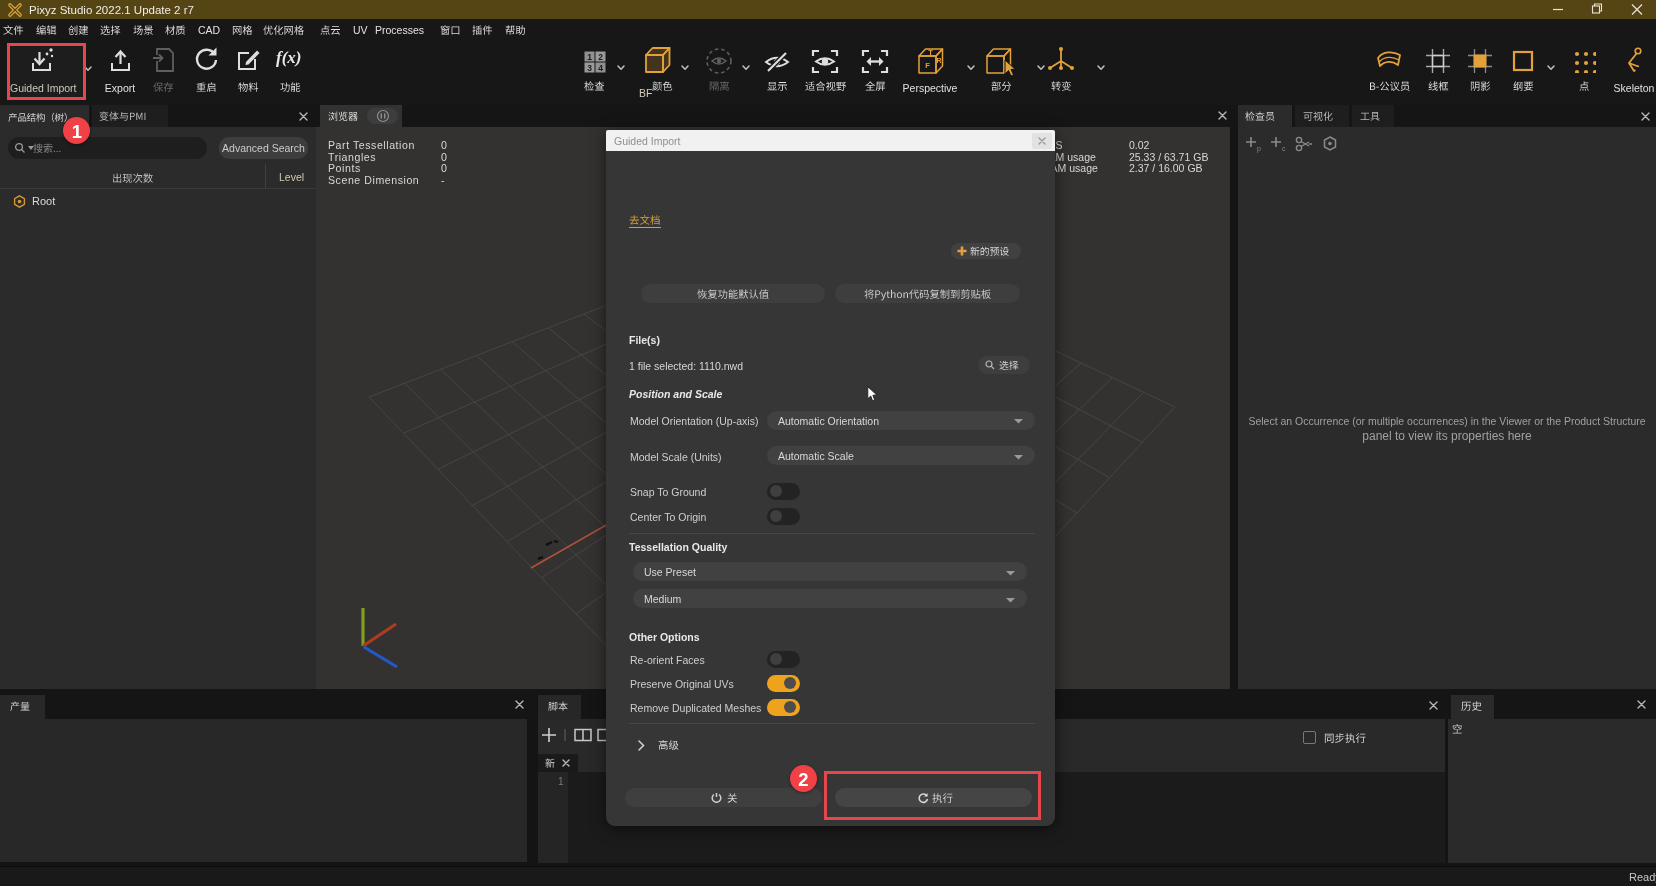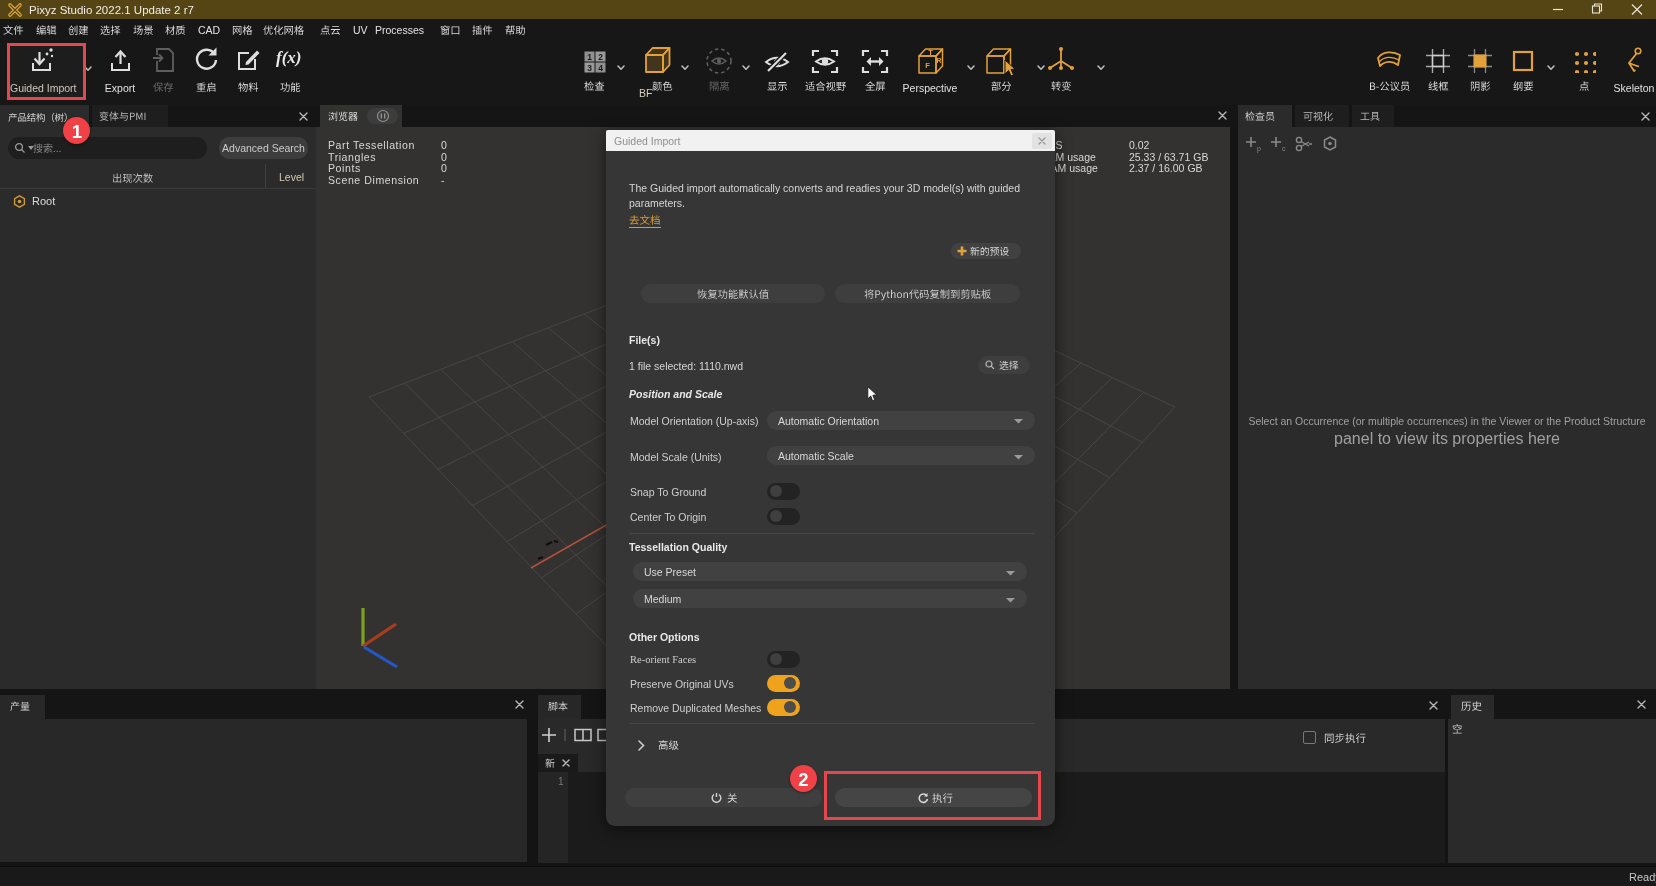--- a/index.html
+++ b/index.html
@@ -473,21 +473,21 @@
         <path d="M30,2 L30,12 M25,7 L35,7"></path>
       </g>
       <text x="36" y="16" font-size="7" fill="#8a8a8a" font-family="Liberation Sans">c</text>
       <circle cx="53" cy="5" r="2.6" fill="none" stroke="#8a8a8a" stroke-width="1.4"></circle>
       <circle cx="53" cy="13" r="2.6" fill="none" stroke="#8a8a8a" stroke-width="1.4"></circle>
       <path d="M55,6.5 L63,11 M55,11.5 L63,7 M63,9 l3,0" stroke="#8a8a8a" stroke-width="1.4"></path>
       <polygon points="84,2 89.5,5 89.5,12 84,15 78.5,12 78.5,5" fill="none" stroke="#8a8a8a" stroke-width="1.5"></polygon>
       <circle cx="84" cy="8.5" r="1.8" fill="#8a8a8a"></circle>
     </svg>
     <div class="ab ctr" style="left:1447px;top:415px;font-size:10.5px;line-height:1.2;color:#a0a0a0;">Select an Occurrence (or multiple occurrences) in the Viewer or the Product Structure</div>
-    <div class="ab ctr" style="left:1447px;top:429px;font-size:16px;line-height:1.2;color:#a0a0a0;">panel to view its properties here</div>
+    <div class="ab ctr" style="left:1447px;top:429px;font-size:12px;line-height:1.2;color:#a0a0a0;">panel to view its properties here</div>
     <div class="ab" style="left:0px;top:695px;width:45px;height:24px;background:#282828"></div>
     <div class="ab" style="left:10px;top:698.8px;width:20px;height:14px;">
       <svg class="ck" width="20" height="14" viewBox="0 0 20 14">
         <path d="M2.6 4.9C3.0 5.3 3.3 5.9 3.5 6.3L4.2 6.0C4.0 5.6 3.6 5.0 3.3 4.6ZM6.9 4.7C6.7 5.2 6.4 5.9 6.1 6.4H1.2V7.7C1.2 8.8 1.2 10.3 0.4 11.4C0.5 11.4 0.8 11.7 1.0 11.9C1.9 10.7 2.0 8.9 2.0 7.8V7.1H9.3V6.4H6.8C7.1 5.9 7.4 5.4 7.7 4.9ZM4.2 2.8C4.5 3.1 4.7 3.5 4.9 3.8H1.1V4.5H9.0V3.8H5.7L5.8 3.8C5.6 3.5 5.3 2.9 5.0 2.6Z M12.5 4.3H17.5V4.9H12.5ZM12.5 3.4H17.5V3.9H12.5ZM11.8 2.9V5.3H18.2V2.9ZM10.5 5.8V6.3H19.5V5.8ZM12.3 8.3H14.6V8.8H12.3ZM15.4 8.3H17.8V8.8H15.4ZM12.3 7.3H14.6V7.8H12.3ZM15.4 7.3H17.8V7.8H15.4ZM10.5 11.0V11.6H19.6V11.0H15.4V10.4H18.7V9.9H15.4V9.3H18.5V6.8H11.6V9.3H14.6V9.9H11.3V10.4H14.6V11.0Z" fill="#dadada"></path>
       </svg>
     </div>
     <svg class="ab" style="left:514.5px;top:699.5px;" width="9.0" height="9.0">
       <path d="M1,1 L8.0,8.0 M8.0,1 L1,8.0" stroke="#b8b8b8" stroke-width="1.4" stroke-linecap="round"></path>
     </svg>
     <div class="ab" style="left:538px;top:695px;width:43px;height:24px;background:#272727"></div>
@@ -537,21 +537,20 @@
     </div>
     <div class="ab" style="left:1629px;top:871px;font-size:11px;line-height:1.2;color:#c8c8c8;">Ready</div>
     <div class="ab" style="left:606px;top:130px;width:449px;height:696px;background:#363636;border-radius:2px 2px 9px 9px;box-shadow:0 3px 16px rgba(0,0,0,.55);z-index:20"></div>
     <div class="ab" style="left:606px;top:130px;width:449px;height:21px;z-index:21;background:#f1f1f1;border-radius:2px 2px 0 0"></div>
     <div class="ab" style="left:614px;top:134.5px;font-size:10.5px;line-height:1.2;color:#8f8f8f;z-index:21;">Guided Import</div>
     <div class="ab" style="left:1032px;top:133px;width:20px;height:16px;z-index:21;background:#e2e2e2;border-radius:2px"></div>
     <svg class="ab" style="left:1038px;top:137px;z-index:21;" width="8" height="8">
       <path d="M1,1 L7,7 M7,1 L1,7" stroke="#9a9a9a" stroke-width="1.4" stroke-linecap="round"></path>
     </svg>
     <div class="ab" style="left:1038px;top:137px;z-index:21;"></div>
-    <div class="ab" style="left:629px;top:181px;width:397px;font-size:10.5px;line-height:14.7px;color:#d6d6d6;z-index:21;">The Guided import automatically converts and readies your 3D model(s) with guided parameters.</div>
     <div class="ab" style="left:629px;top:211.5px;border-bottom:1px solid #dc9e33;z-index:21;">
       <svg class="ck" width="32" height="15" viewBox="0 0 32 15">
         <path d="M1.5 12.5C1.9 12.3 2.5 12.3 8.2 11.8C8.5 12.2 8.6 12.5 8.8 12.7L9.5 12.3C9.0 11.4 8.0 10.0 7.1 9.0L6.4 9.3C6.8 9.8 7.3 10.5 7.8 11.1L2.6 11.5C3.4 10.6 4.2 9.5 4.9 8.4H10.0V7.6H5.7V5.6H9.2V4.8H5.7V3.2H4.8V4.8H1.4V5.6H4.8V7.6H0.6V8.4H3.9C3.2 9.6 2.3 10.7 2.0 11.0C1.7 11.4 1.5 11.6 1.2 11.7C1.4 11.9 1.5 12.3 1.5 12.5Z M14.9 3.4C15.3 3.9 15.6 4.6 15.7 5.0L16.6 4.7C16.4 4.3 16.1 3.6 15.8 3.1ZM11.0 5.0V5.8H12.7C13.3 7.4 14.1 8.8 15.2 9.9C14.0 10.9 12.6 11.6 10.9 12.1C11.0 12.3 11.3 12.6 11.4 12.8C13.1 12.3 14.6 11.5 15.8 10.5C17.0 11.5 18.4 12.3 20.1 12.8C20.2 12.5 20.5 12.2 20.7 12.0C19.0 11.6 17.5 10.9 16.4 9.9C17.4 8.8 18.2 7.5 18.9 5.8H20.5V5.0ZM15.8 9.3C14.8 8.3 14.0 7.1 13.5 5.8H18.0C17.4 7.2 16.7 8.4 15.8 9.3Z M29.9 3.9C29.7 4.6 29.3 5.7 28.9 6.4L29.5 6.6C29.9 6.0 30.4 4.9 30.7 4.1ZM25.2 4.1C25.5 4.9 25.9 5.9 26.1 6.5L26.8 6.3C26.6 5.6 26.2 4.6 25.8 3.9ZM23.0 3.2V5.4H21.5V6.2H22.9C22.6 7.6 21.9 9.3 21.3 10.2C21.4 10.3 21.6 10.7 21.7 10.9C22.2 10.2 22.7 9.0 23.0 7.8V12.8H23.8V7.5C24.1 8.1 24.5 8.7 24.6 9.1L25.1 8.5C24.9 8.2 24.1 6.9 23.8 6.6V6.2H25.1V5.4H23.8V3.2ZM24.9 11.3V12.1H29.8V12.7H30.6V7.1H28.3V3.2H27.5V7.1H25.1V7.8H29.8V9.2H25.2V9.9H29.8V11.3Z" fill="#dc9e33"></path>
       </svg>
     </div>
     <div class="ab" style="left:951px;top:243px;width:70px;height:16px;z-index:21;background:#414141;border-radius:8px"></div>
     <svg class="ab" style="left:957px;top:246px;z-index:21;" width="10" height="10">
       <path d="M5,0.5 L5,9.5 M0.5,5 L9.5,5" stroke="#e2a13b" stroke-width="2.6"></path>
     </svg>
     <div class="ab" style="left:970px;top:243.9px;width:39px;height:14px;z-index:21;">
@@ -608,21 +607,21 @@
     <div class="ab" style="left:644px;top:566px;font-size:10.5px;line-height:1.2;color:#d8d8d8;z-index:21;">Use Preset</div>
     <svg class="ab" style="left:1005px;top:569.5px;z-index:21;" width="11" height="7">
       <path d="M1,1 L5.5,5.5 L10,1 Z" fill="#9a9a9a"></path>
     </svg>
     <div class="ab" style="left:633px;top:589px;width:394px;height:19px;z-index:21;background:#414141;border-radius:9.5px"></div>
     <div class="ab" style="left:644px;top:593px;font-size:10.5px;line-height:1.2;color:#d8d8d8;z-index:21;">Medium</div>
     <svg class="ab" style="left:1005px;top:596.5px;z-index:21;" width="11" height="7">
       <path d="M1,1 L5.5,5.5 L10,1 Z" fill="#9a9a9a"></path>
     </svg>
     <div class="ab" style="left:629px;top:631px;font-size:10.5px;line-height:1.2;color:#e8e8e8;z-index:21;"><b>Other Options</b></div>
-    <div class="ab" style="left:630px;top:653.5px;font-size:10.5px;line-height:1.2;color:#cfcfcf;z-index:21;font-family:Liberation Serif, serif;">Re-orient Faces</div>
+    <div class="ab" style="left:630px;top:653.5px;font-size:10.5px;line-height:1.2;color:#cfcfcf;z-index:21;">Re-orient Faces</div>
     <div class="ab" style="left:767px;top:650.5px;width:33px;height:17px;z-index:21;background:#232323;border-radius:8.5px"></div>
     <div class="ab" style="left:770px;top:653.0px;width:12px;height:12px;background:#3f3f3f;border-radius:50%;z-index:21;"></div>
     <div class="ab" style="left:630px;top:677.5px;font-size:10.5px;line-height:1.2;color:#cfcfcf;z-index:21;">Preserve Original UVs</div>
     <div class="ab" style="left:767px;top:674.5px;width:33px;height:17px;z-index:21;background:#efa31d;border-radius:8.5px"></div>
     <div class="ab" style="left:784px;top:677.0px;width:12px;height:12px;background:#4c4c4c;border-radius:50%;z-index:21;"></div>
     <div class="ab" style="left:630px;top:701.5px;font-size:10.5px;line-height:1.2;color:#cfcfcf;z-index:21;">Remove Duplicated Meshes</div>
     <div class="ab" style="left:767px;top:698.5px;width:33px;height:17px;z-index:21;background:#efa31d;border-radius:8.5px"></div>
     <div class="ab" style="left:784px;top:701.0px;width:12px;height:12px;background:#4c4c4c;border-radius:50%;z-index:21;"></div>
     <div class="ab" style="left:629px;top:723px;width:406px;height:1px;z-index:21;background:#464646"></div>
     <svg class="ab" style="left:638px;top:740px;z-index:21;" width="7" height="11">

